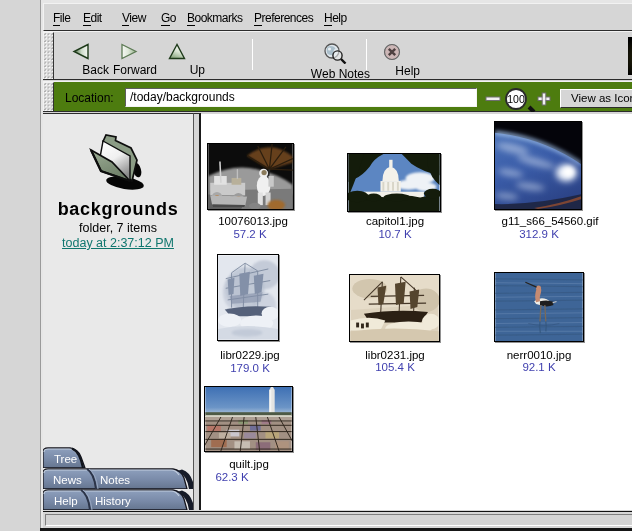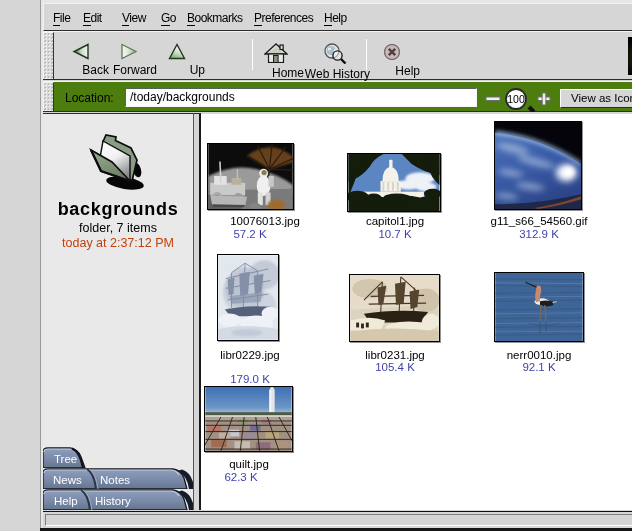--- a/index.html
+++ b/index.html
@@ -41,21 +41,21 @@
   font-size:11.5px; }
 #viewsel .vtxt { position:absolute; left:10px; top:2px; }
 #viewsel .varr { position:absolute; left:81px; top:5px; width:0; height:0;
   border-left:7.5px solid transparent; border-right:7.5px solid transparent; border-top:8px solid #000; }
 
 #sidebar { left:3px; top:113px; width:150px; height:397px; background:#e9e9e9; border-top:1px solid #2c2c2c; }
 #sdivider { left:153px; top:113px; width:8px; height:397px; background:#d6d6d6;
   border-left:1px solid #555; border-right:2px solid #1a1a1a; border-top:1px solid #2c2c2c; }
 #sbtitle { position:absolute; left:0; top:85px; width:150px; text-align:center; font-weight:bold; font-size:18px; letter-spacing:0.7px; color:#000; }
 #sbinfo1 { position:absolute; left:0; top:107px; width:150px; text-align:center; font-size:12.5px; color:#000; }
-#sbinfo2 { position:absolute; left:0; top:122px; width:150px; text-align:center; font-size:12.5px; color:#c2410c; }
+#sbinfo2 { position:absolute; left:0; top:122px; width:150px; text-align:center; font-size:12.5px; color:#0f766e;text-decoration:underline; }
 
 #main { left:161px; top:114px; width:467px; height:396px; background:#fff; }
 .icon { position:absolute; }
 .icon svg { display:block; border:1px solid #000; box-shadow:1px 1px 0 rgba(110,110,110,0.75); }
 .ilab { position:absolute; text-align:center; font-size:11.5px; color:#000; white-space:nowrap; transform:translateX(-50%); }
 .isize { position:absolute; text-align:left; font-size:11.5px; color:#3f3fae; white-space:nowrap; transform:translateX(-50%); }
 
 .tabrow { position:absolute; left:3px; width:150px; height:21px; }
 
 #statusbar { left:3px; top:511px; width:626px; height:17px; background:#d6d6d6; border-top:1px solid #111; }
@@ -111,39 +111,29 @@
           <stop offset="0" stop-color="#7a9a6e"></stop>
               <stop offset="0.6" stop-color="#d8e4d2"></stop>
               <stop offset="1" stop-color="#f6f8f4"></stop>
         </linearGradient>
           </defs>
         <polygon points="9,1.5 1.5,15.5 16.5,15.5" fill="url(#bg3)" stroke="#1e3a1a" stroke-width="1.4"></polygon>
       </svg>
       <div class="tlab">Up</div>
     </div>
     <div class="tsep" style="left:209px"></div>
-    <div class="tbtn" style="left:205px">
-      <svg width="24" height="20" viewBox="0 0 24 20">
-        <polygon points="12,1 1,11 23,11" fill="#e6e9e2" stroke="#1c1c1c" stroke-width="1.4"></polygon>
-        <polygon points="12,3.5 4.5,10 19.5,10" fill="#c8cec2"></polygon>
-        <rect x="4.5" y="11" width="15" height="8.5" fill="#e9ece6" stroke="#1c1c1c" stroke-width="1.2"></rect>
-        <rect x="9.5" y="12.5" width="4.6" height="7" fill="#8a8f86" stroke="#1c1c1c" stroke-width="1"></rect>
-        <rect x="16" y="2" width="3.2" height="4.5" fill="#d8ddd4" stroke="#1c1c1c" stroke-width="1.2"></rect>
-      </svg>
-      <div class="tlab">Home</div>
-    </div>
     <div class="tbtn" style="left:257px;width:70px">
       <svg width="26" height="21" viewBox="0 0 26 21">
         <circle cx="10" cy="8" r="7" fill="#dfe6ec" stroke="#555" stroke-width="1.3"></circle>
         <path d="M6 3.5 q4.5 -1.8 7.5 1.8 q-3.5 2.8 -1 5.5 q-3.5 2.6 -7 0 q-1.8 -4.4 0.5 -7.3z" fill="#aabeca"></path>
         <circle cx="7.5" cy="6" r="1.6" fill="#e8eef2"></circle>
         <circle cx="15.5" cy="12.5" r="4.6" fill="#eef2f4" fill-opacity="0.55" stroke="#222" stroke-width="1.4"></circle>
         <line x1="19" y1="16" x2="23.5" y2="20.5" stroke="#111" stroke-width="2.4"></line>
       </svg>
-      <div class="tlab">Web History</div>
+      <div class="tlab">Web Notes</div>
     </div>
     <div class="tsep" style="left:323px"></div>
     <div class="tbtn" style="left:321px">
       <svg width="18" height="18" viewBox="0 0 18 18">
         <circle cx="9" cy="9" r="7.5" fill="#ccb6b6" stroke="#8a8a8a" stroke-width="1.2"></circle>
         <circle cx="9" cy="9" r="7.5" fill="none" stroke="#5c5c5c" stroke-width="0.8"></circle>
         <path d="M5.8 5.8 L12.2 12.2 M12.2 5.8 L5.8 12.2" stroke="#4e4040" stroke-width="2.4"></path>
       </svg>
       <div class="tlab">Help</div>
     </div>
@@ -249,21 +239,21 @@
           <circle cx="9" cy="55" r="2.5" fill="#b5793a"></circle>
           <circle cx="31" cy="56" r="5.5" fill="#9c9c9c"></circle>
           <circle cx="31" cy="56" r="2.5" fill="#a96d2e"></circle>
           <path d="M2 53 L40 54 L38 64 L4 63 Z" fill="#b6b6b6"></path>
           <path d="M4 62 L38 63 L37 65 L5 65 Z" fill="#4a4a4a"></path>
         </g>
         <ellipse cx="70" cy="63" rx="9" ry="5.5" fill="#a06a2e" filter="url(#mb)"></ellipse>
         <ellipse cx="48" cy="64" rx="6" ry="3.5" fill="#848484"></ellipse>
       </svg>
     </div>
-    <div class="ilab" style="left:64px;top:101px">10076013.jpg</div>
+    <div class="ilab" style="left:52px;top:101px">10076013.jpg</div>
     <div class="isize" style="left:49px;top:114px">57.2 K</div>
 
     <div class="icon" style="left:146px;top:39px">
       <svg width="94" height="59" viewBox="0 0 94 59">
         <defs>
             <filter id="cb" x="-60%" y="-60%" width="220%" height="220%">
               <feGaussianBlur stdDeviation="1"></feGaussianBlur>
             </filter>
           </defs>
         <rect width="94" height="59" fill="#5c86c2"></rect>
@@ -324,21 +314,21 @@
           <ellipse cx="16" cy="52" rx="13" ry="3.5" transform="rotate(10 16 52)"></ellipse>
           <ellipse cx="36" cy="66" rx="15" ry="3.5" transform="rotate(8 36 66)"></ellipse>
           <ellipse cx="12" cy="76" rx="12" ry="3" transform="rotate(6 12 76)"></ellipse>
         </g>
         <ellipse cx="73" cy="52" rx="11" ry="9" fill="#e8eef8" filter="url(#blur3)"></ellipse>
         <ellipse cx="75" cy="51" rx="5.5" ry="5" fill="#ffffff" filter="url(#blur2)"></ellipse>
         <path d="M0 84 Q40 85 88 74 L88 89 L0 89 Z" fill="#1e2540" opacity="0.9"></path>
         <path d="M40 88 Q66 84 88 76 L88 79 Q66 86 44 89 Z" fill="#7c4534"></path>
       </svg>
     </div>
-    <div class="ilab" style="left:338px;top:101px">g11_s66_54560.gif</div>
+    <div class="ilab" style="left:349px;top:101px">g11_s66_54560.gif</div>
     <div class="isize" style="left:338px;top:114px">312.9 K</div>
 
     <div class="icon" style="left:16px;top:140px">
       <svg width="62" height="87" viewBox="0 0 62 87">
         <defs>
             <filter id="lb1" x="-60%" y="-60%" width="220%" height="220%">
               <feGaussianBlur stdDeviation="1"></feGaussianBlur>
             </filter>
           </defs>
         <rect width="62" height="87" fill="#e3e7ee"></rect>
@@ -366,21 +356,21 @@
         <g fill="#eef1f6">
           <ellipse cx="12" cy="67" rx="12" ry="7"></ellipse>
           <ellipse cx="40" cy="70" rx="17" ry="8"></ellipse>
           <ellipse cx="54" cy="60" rx="9" ry="7"></ellipse>
         </g>
         <path d="M0 76 Q30 70 62 76 L62 87 L0 87 Z" fill="#d4dae4"></path>
         <ellipse cx="30" cy="80" rx="16" ry="4" fill="#c2cad8" filter="url(#lb1)"></ellipse>
       </svg>
     </div>
     <div class="ilab" style="left:49px;top:235px">libr0229.jpg</div>
-    <div class="isize" style="left:49px;top:259px">179.0 K</div>
+    <div class="isize" style="left:49px;top:248px">179.0 K</div>
 
     <div class="icon" style="left:148px;top:160px">
       <svg width="91" height="68" viewBox="0 0 91 68">
         <defs>
             <filter id="lb2" x="-60%" y="-60%" width="220%" height="220%">
               <feGaussianBlur stdDeviation="0.8"></feGaussianBlur>
             </filter>
           </defs>
         <rect width="91" height="68" fill="#ddd2bd"></rect>
         <path d="M0 0 L91 0 L91 30 L0 36 Z" fill="#e6dcc9"></path>
@@ -503,21 +493,21 @@
           <line x1="40" y1="31" x2="36" y2="66"></line>
           <line x1="52" y1="31" x2="56" y2="66"></line>
           <line x1="64" y1="31" x2="76" y2="66"></line>
           <line x1="28" y1="31" x2="16" y2="66"></line>
           <line x1="16" y1="31" x2="-4" y2="66"></line>
           <line x1="76" y1="31" x2="92" y2="60"></line>
         </g>
       </svg>
     </div>
     <div class="ilab" style="left:48px;top:344px">quilt.jpg</div>
-    <div class="isize" style="left:40px;top:357px">62.3 K</div>
+    <div class="isize" style="left:31px;top:357px">62.3 K</div>
   </div>
 
   <div class="tabrow" style="top:447px">
     <svg width="150" height="21" viewBox="0 0 150 21">
       <defs>
           <linearGradient id="tg" x1="0" y1="0" x2="0" y2="1">
         <stop offset="0" stop-color="#8ea0bd"></stop>
             <stop offset="0.5" stop-color="#7b8caa"></stop>
             <stop offset="1" stop-color="#65758f"></stop>
       </linearGradient>

